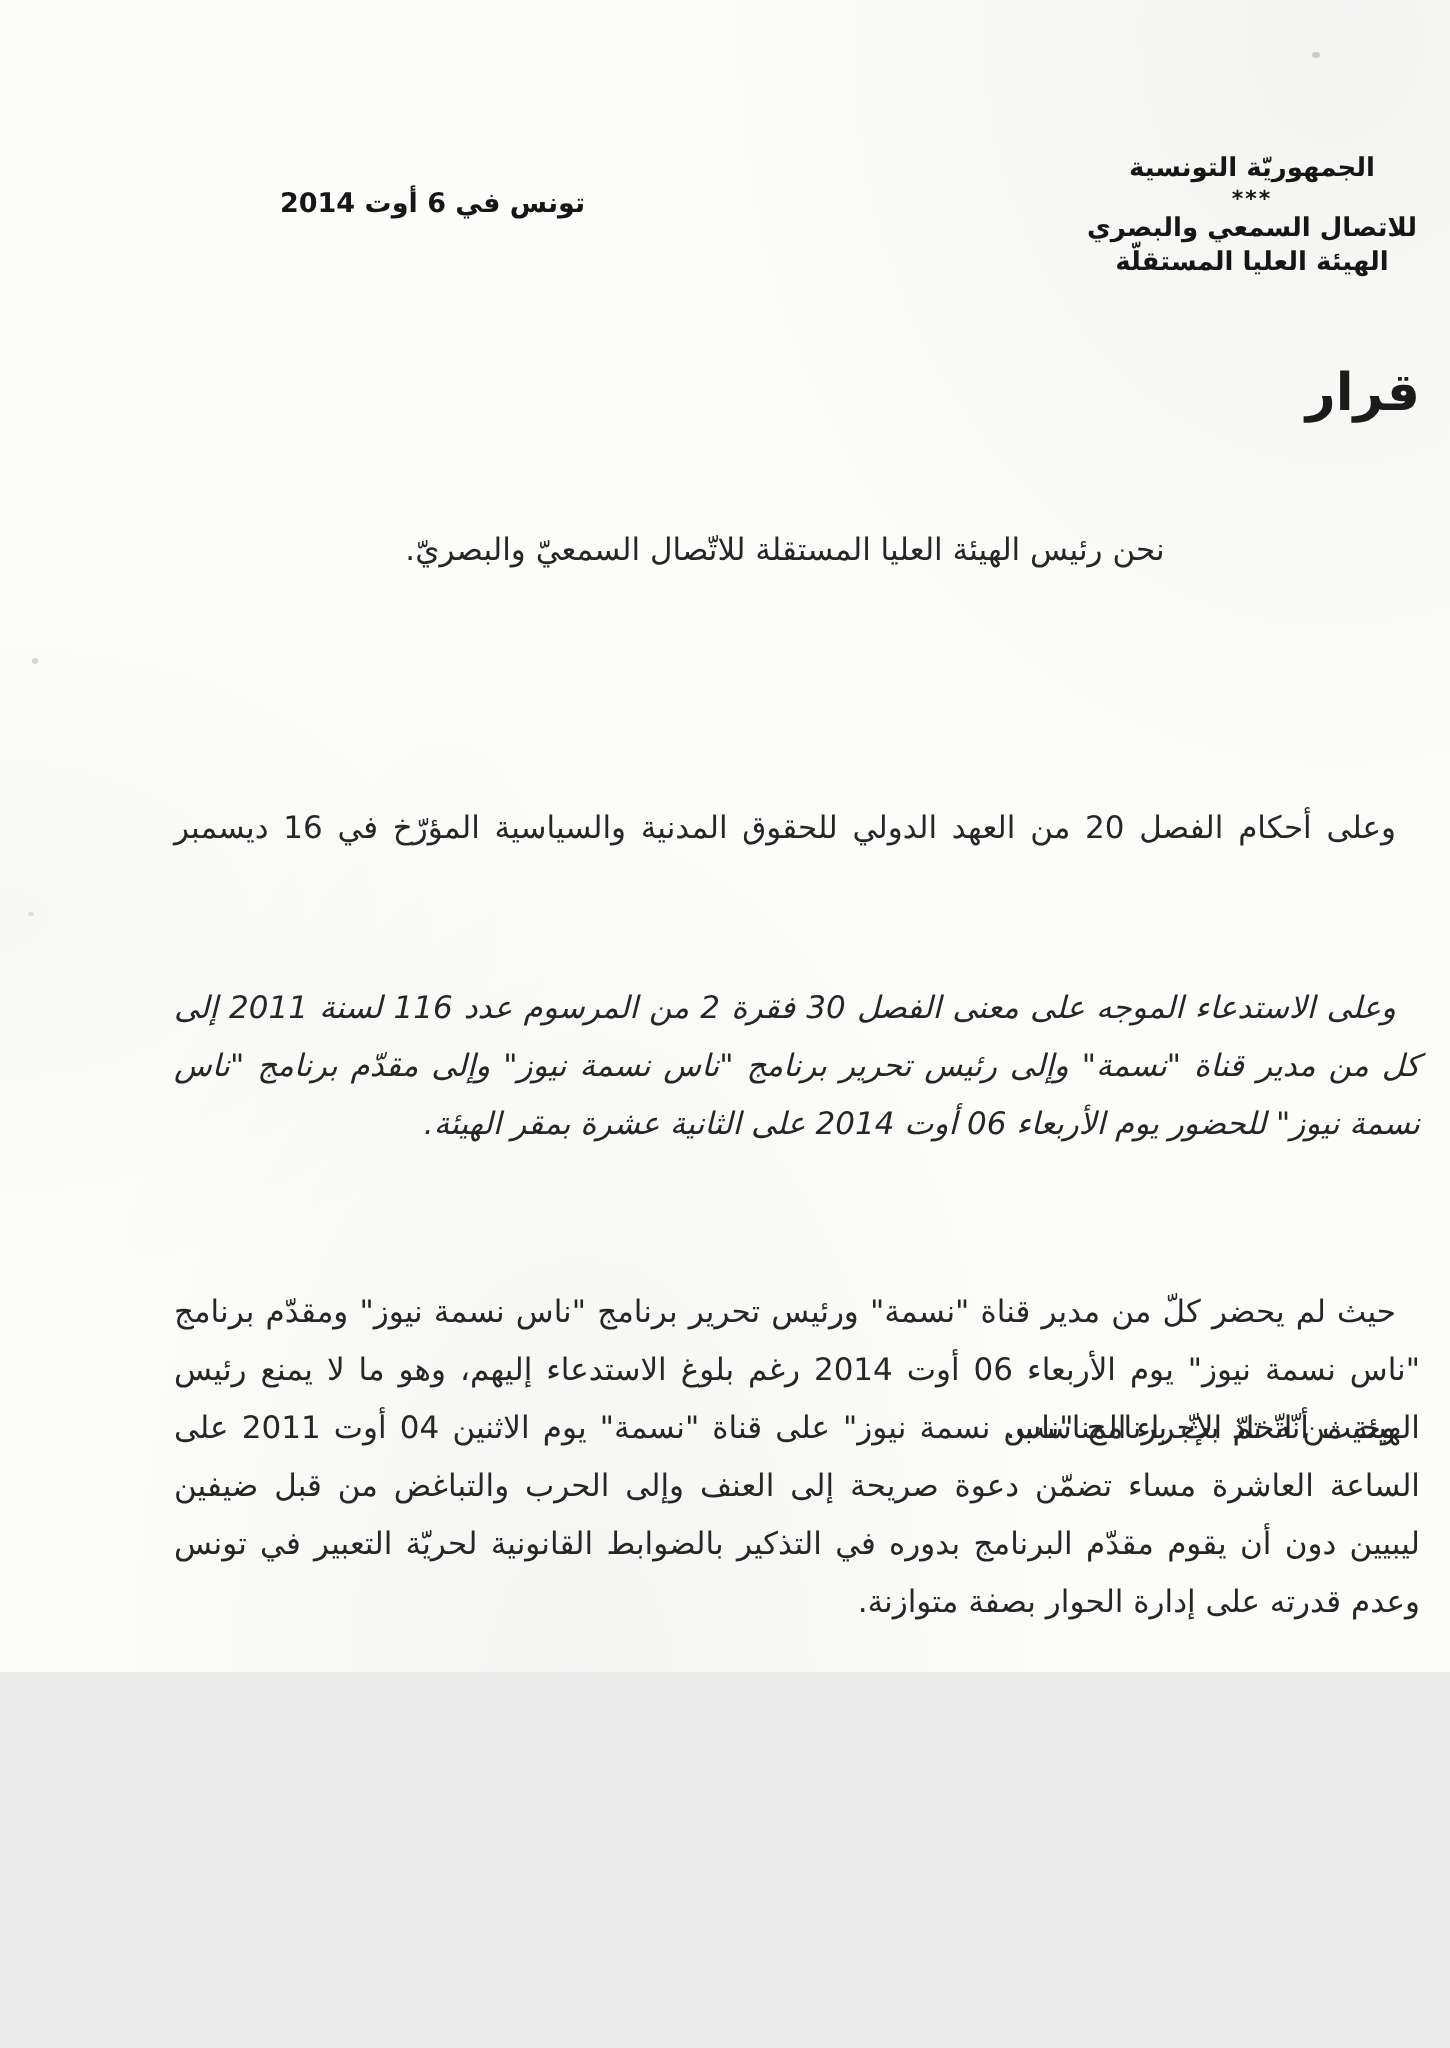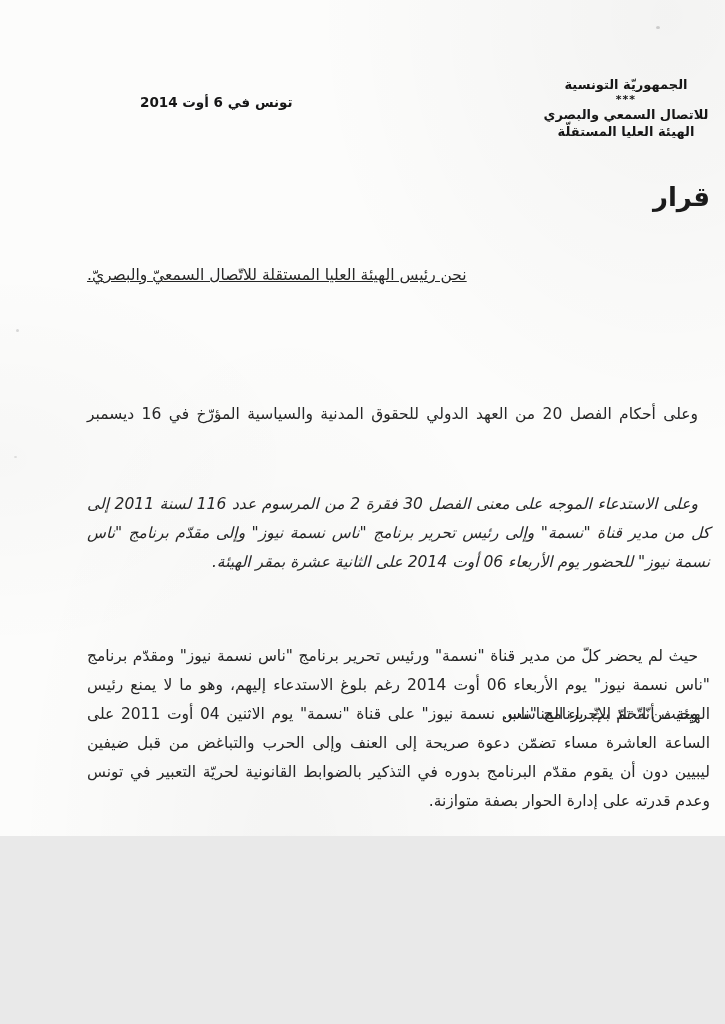--- a/index.html
+++ b/index.html
@@ -62,21 +62,21 @@
     right: 15px;
     margin: 0;
     direction: rtl;
     unicode-bidi: embed;
     text-align: justify;
     text-indent: 12px;
     font-size: 15.5px;
     line-height: 29px;
     color: #262626;
   }
-  .opening { top: 261px; text-align: left; text-decoration: underline; }
+  .opening { top: 261px; text-align: center; }
   .p1 { top: 315px; }
   .p2a { top: 400px; text-align-last: justify; }
   .p2b {
     top: 448px;
     left: 87px;
     right: 175px;
     text-align: left;
     text-indent: 0;
   }
   .p3 { top: 490px; font-style: italic; }

